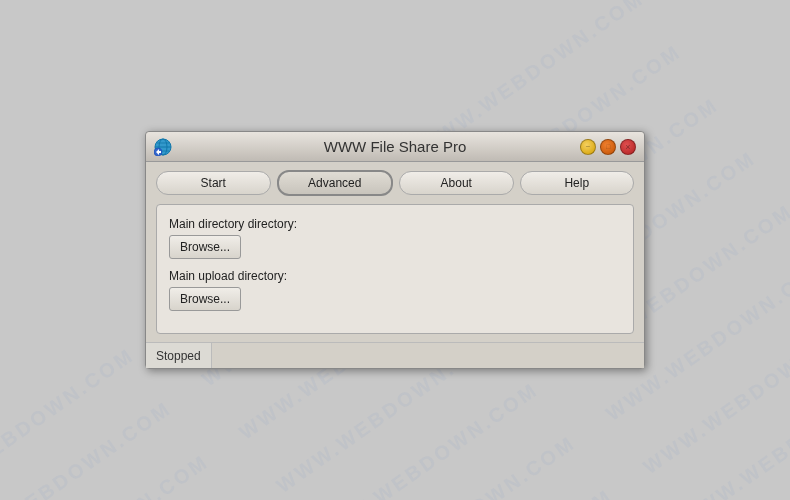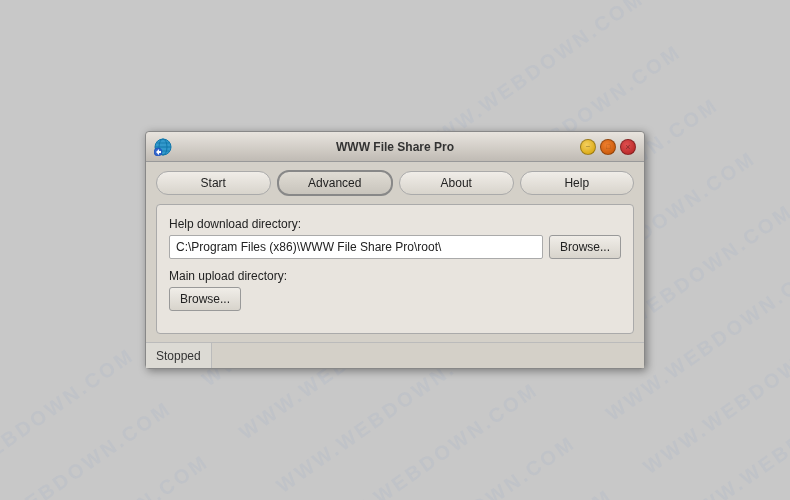--- a/index.html
+++ b/index.html
@@ -57,23 +57,23 @@
       align-items: center;
       gap: 6px;
     }
 
     .title-icon {
       width: 18px;
       height: 18px;
     }
 
     .title-text {
-      font-size: 12px;
+      font-size: 15px;
       color: #333;
-      font-weight: bold;
+      font-weight: normal;
       flex: 1;
       text-align: center;
       position: absolute;
       left: 50%;
       transform: translateX(-50%);
     }
 
     .window-controls {
       display: flex;
       gap: 4px;
@@ -277,23 +277,22 @@
   <div class="toolbar">
     <button class="toolbar-btn">Start</button>
     <button class="toolbar-btn active">Advanced</button>
     <button class="toolbar-btn">About</button>
     <button class="toolbar-btn">Help</button>
   </div>
 
   <div class="content-area">
 
     <div class="field-group">
-      <span class="field-label">Help download directory:</span>
+      <span class="field-label">Main directory directory:</span>
       <div class="field-row">
-        <input class="field-input" type="text" value="C:\Program Files (x86)\WWW File Share Pro\root\" style="">
         <button class="browse-btn">Browse...</button>
       </div>
     </div>
 
     <div class="field-group">
       <span class="field-label">Main upload directory:</span>
       <div class="field-row">
         <button class="browse-btn">Browse...</button>
       </div>
     </div>

